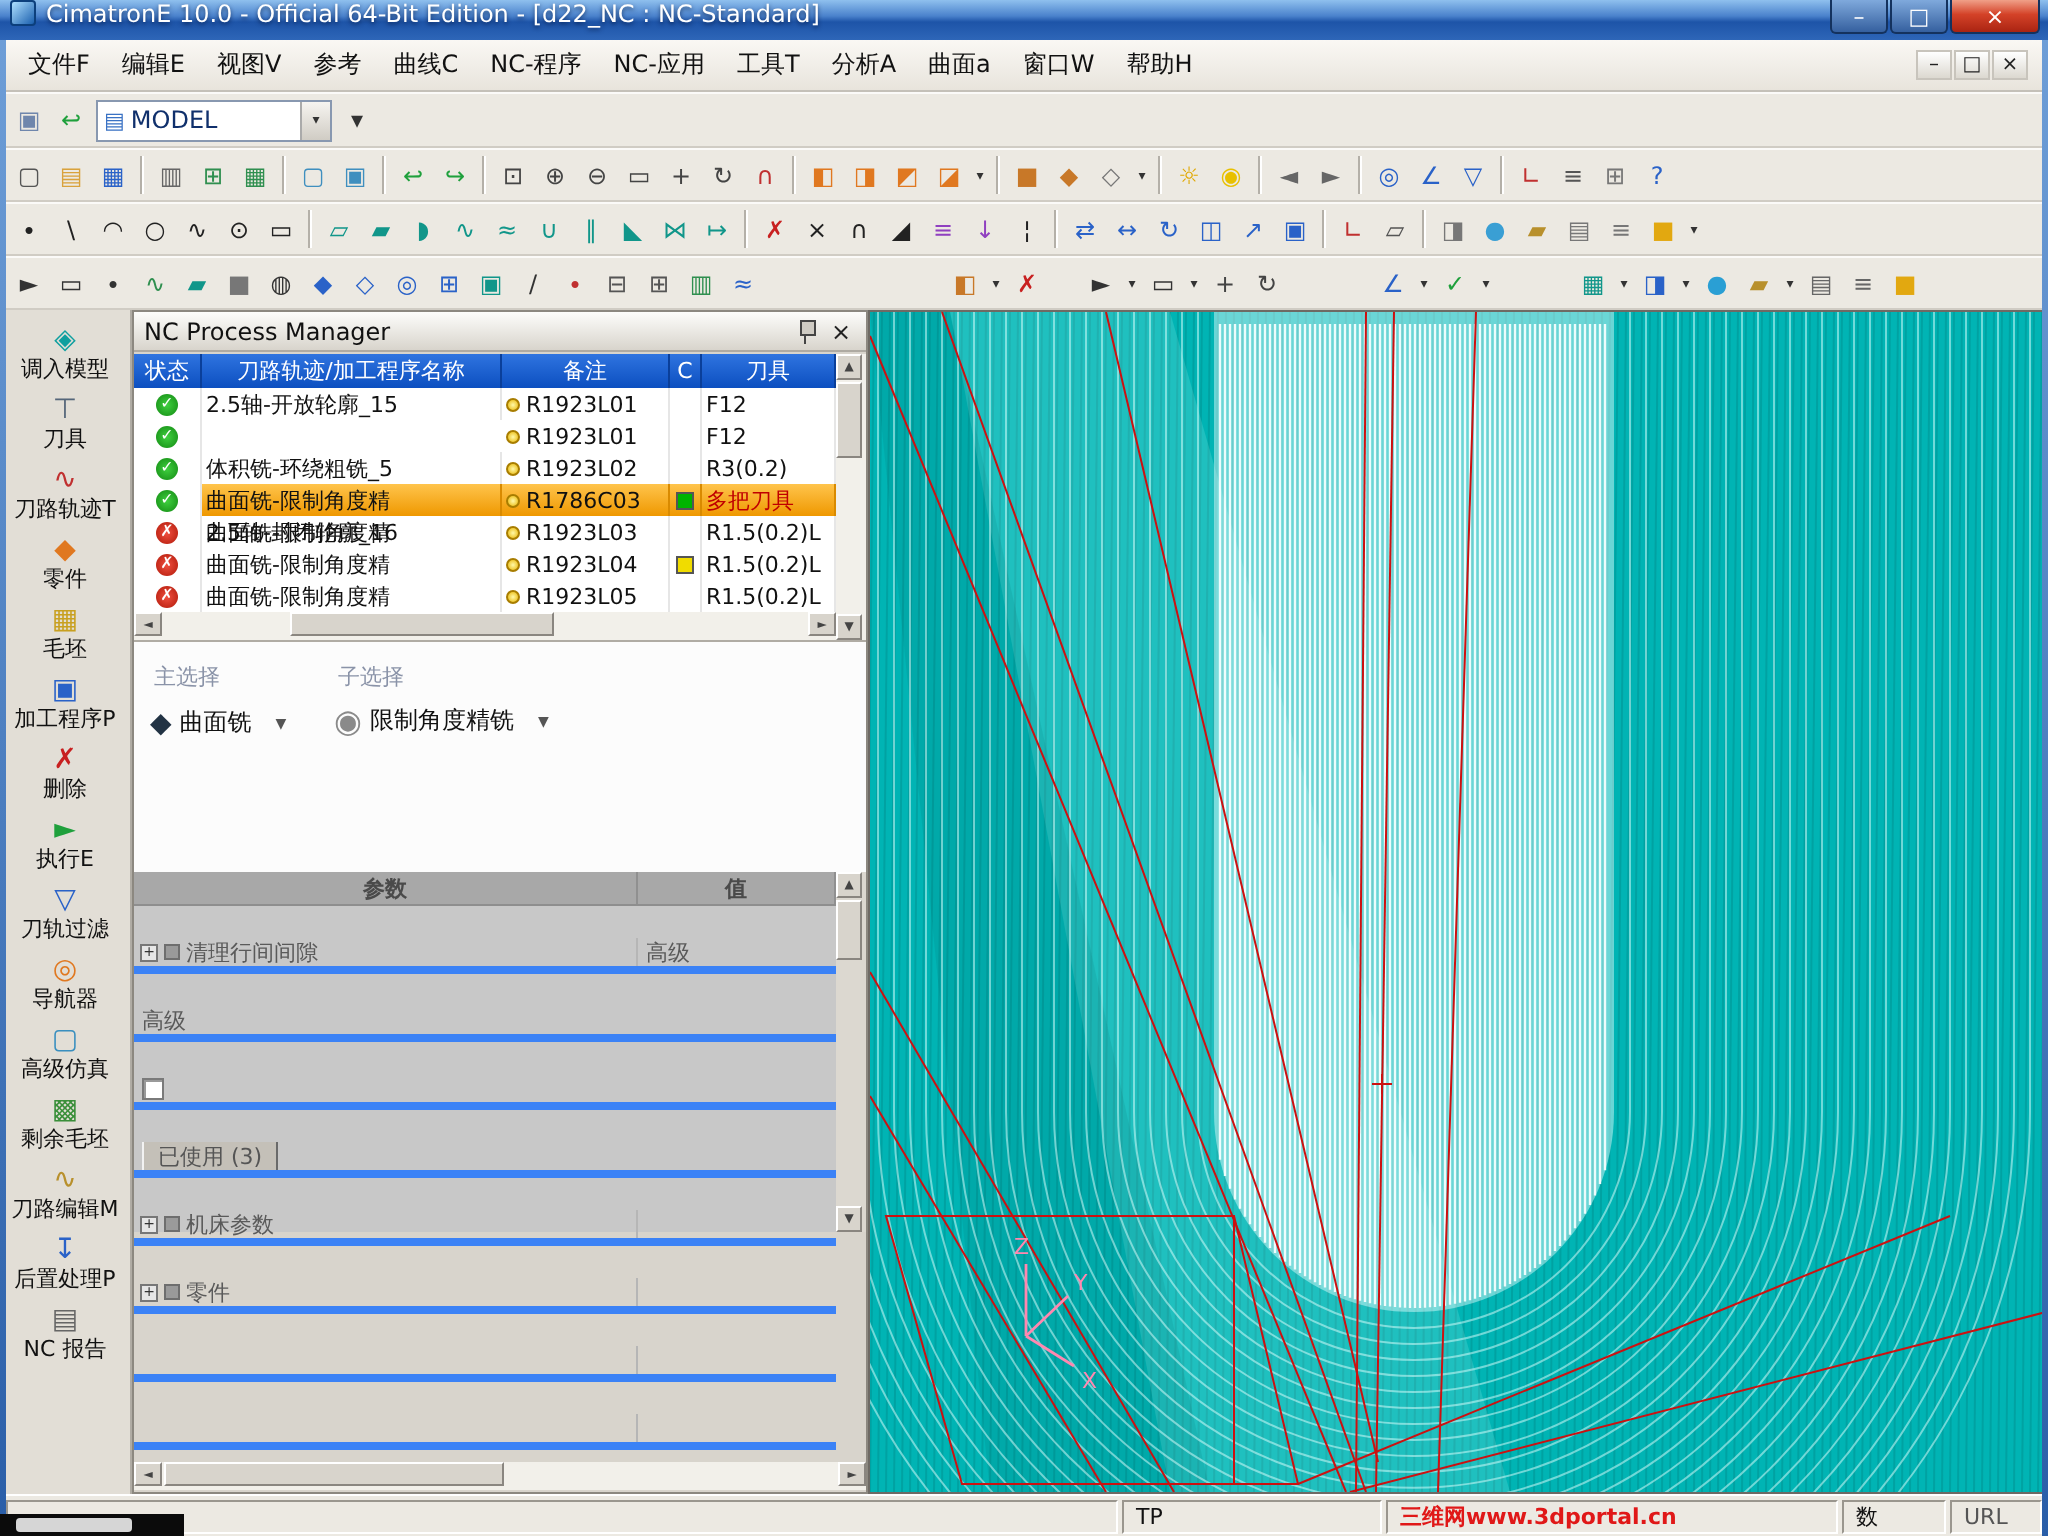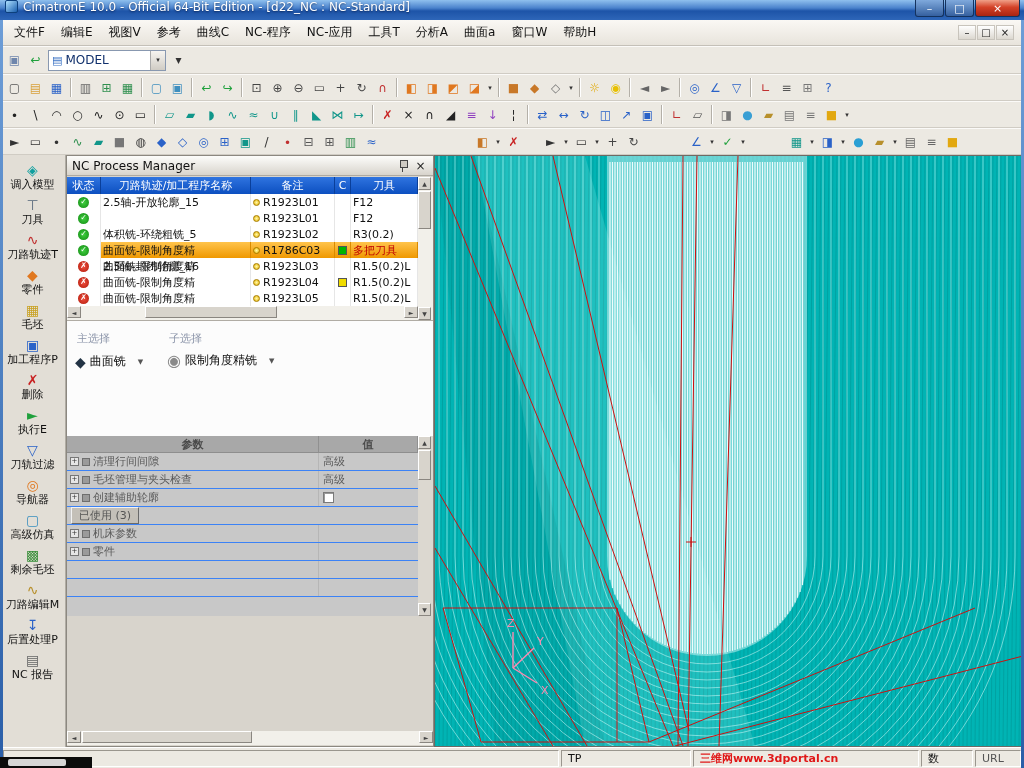--- a/index.html
+++ b/index.html
@@ -125,21 +125,21 @@
   .sel-combo{position:absolute;display:flex;align-items:center;gap:4px;font-size:12px;}
   #combo-main{left:8px;top:32px;} #combo-sub{left:100px;top:30px;}
   .sel-icon{font-size:14px;}
   .sel-caret{font-size:7px;color:#555;margin-left:8px;}
 
   
   #nc-params{position:absolute;left:0;top:280px;width:351px;height:180px;background:#c8c8c8;}
   #pm-head{display:flex;height:17px;background:#a8a8a8;border-bottom:1px solid #8e8e8e;}
   .pm-hcell{display:flex;align-items:center;justify-content:center;font-size:11px;font-weight:bold;
     color:#4a4a4a;border-right:1px solid #909090;flex:0 0 auto;}
-  .pm-row{display:flex;height:18px;border-bottom:1px solid #3b82f6;}
+  .pm-row{display:flex;height:18px;border-bottom:4px solid #3b82f6;margin-top:16px;}
   .pm-name{width:252px;display:flex;align-items:center;gap:3px;padding-left:3px;
     font-size:11px;color:#5a5a5a;border-right:1px solid #b6b6b6;overflow:hidden;white-space:nowrap;}
   .pm-val{width:99px;display:flex;align-items:center;padding-left:4px;font-size:11px;color:#5a5a5a;
     overflow:hidden;white-space:nowrap;}
   .texp{width:9px;height:9px;flex:0 0 auto;border:1px solid #777;background:#e6e6e6;
     display:flex;align-items:center;justify-content:center;font-size:7px;line-height:7px;color:#333;}
   .texp::before{content:"+";}
   .clmp{width:8px;height:8px;flex:0 0 auto;background:#9a9a9a;border:1px solid #6e6e6e;}
   .pm-btn{border:1px solid;border-color:#f2f2f2 #6a6a6a #6a6a6a #f2f2f2;background:#c4c0b8;
     padding:0 7px;font-size:11px;color:#555;}
@@ -560,33 +560,23 @@
       <div id="pm-body">
           <div class="pm-row">
             <div class="pm-name">
               <span class="texp"></span>
               <span class="clmp"></span>
               <span>清理行间间隙</span>
             </div>
             <div class="pm-val">高级</div>
           </div>
           <div class="pm-row">
-            <div class="pm-name">
-              <span class="texp"></span>
-              <span class="clmp"></span>
-              <span>毛坯管理与夹头检查</span>
-            </div>
             <div class="pm-val">高级</div>
           </div>
           <div class="pm-row">
-            <div class="pm-name">
-              <span class="texp"></span>
-              <span class="clmp"></span>
-              <span>创建辅助轮廓</span>
-            </div>
             <div class="pm-val">
               <span class="pm-chk"></span>
             </div>
           </div>
           <div class="pm-row">
             <div class="pm-val">
               <span class="pm-btn">已使用 (3)</span>
             </div>
           </div>
           <div class="pm-row">

